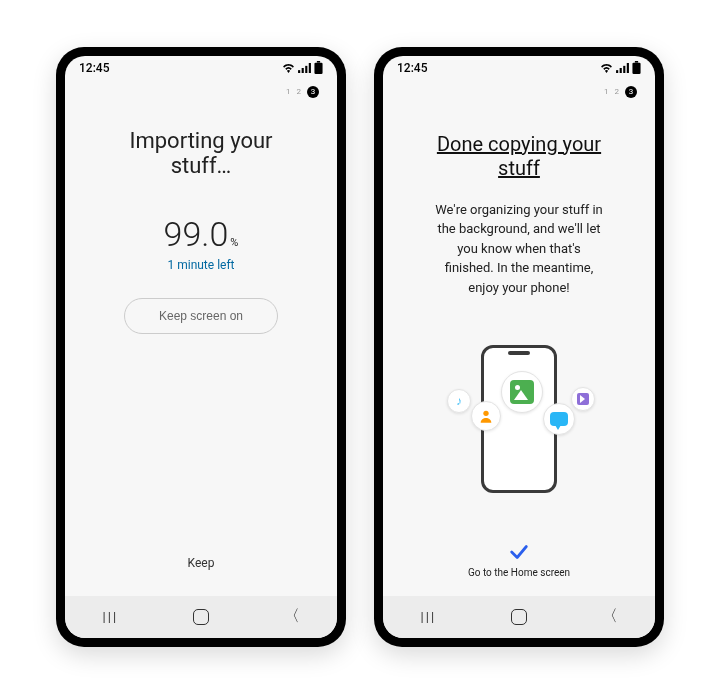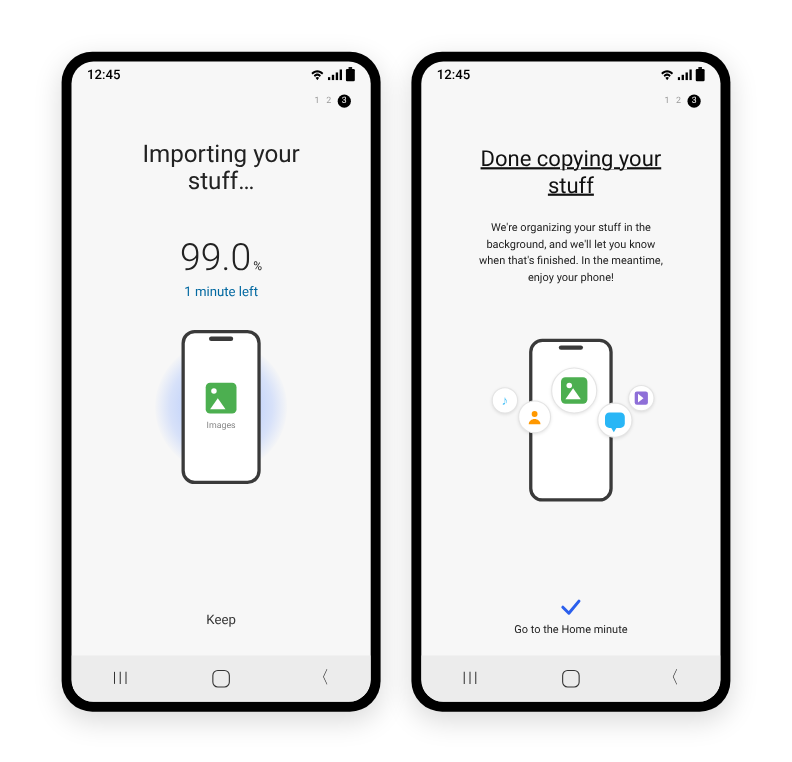--- a/index.html
+++ b/index.html
@@ -84,21 +84,21 @@
   .img-glyph::after{content:""; position:absolute; left:4px; bottom:4px; width:0;height:0;border-left:7px solid transparent;border-right:7px solid transparent;border-bottom:10px solid #fff;}
   .img-label { font-size:8px; color:#888; margin-top:6px;}
   
   .oval-btn {
     margin-top: 26px; border:1px solid #ccc; background:transparent; border-radius: 22px;
     padding: 10px 34px; font-size:12px; color:#666; cursor:pointer;
   }
   .stop-link { margin-top: auto; margin-bottom: 18px; font-size:12px; color:#333; cursor:pointer; padding:8px;}
   
   .title2 { font-size: 20px; color:#111; margin-top: 34px; text-align:center; font-weight:400;text-decoration:underline;}
-  .subtitle2 { font-size: 10px; color:#222; text-align:center; margin-top: 20px; line-height:1.5; padding:0 14px;}
+  .subtitle2 { font-size: 13px; color:#222; text-align:center; margin-top: 20px; line-height:1.5; padding:0 14px;}
   
   .art2 { margin-top: 36px; width: 200px; height: 170px; position:relative; display:flex; justify-content:center;}
   .art2 .mini-phone { width:76px; height:148px; margin-top:12px;}
   .bubble { position:absolute; border-radius:50%; background:#fff; border:1px solid #e4e4e4; display:flex; align-items:center; justify-content:center; box-shadow: 0 1px 3px rgba(0,0,0,0.1);}
   .b-img { width:42px; height:42px; top:38px; left:82px; }
   .b-img .img-glyph{ width:24px; height:24px;}
   .b-contact { width:30px; height:30px; top:68px; left:52px; }
   .b-music { width:24px; height:24px; top:56px; left:28px; }
   .b-chat { width:32px; height:32px; top:70px; right:44px; }
   .b-video { width:24px; height:24px; top:54px; right:24px; }
@@ -156,27 +156,21 @@
       <span>2</span>
       <span class="current">3</span>
     </div>
     <div class="content">
       <div class="title1">Importing your stuff…</div>
       <div class="pct-row">
         <span class="pct">99.0</span>
         <span class="pct-unit">%</span>
       </div>
       <div class="time-left">1 minute left</div>
-      <div class="art1">
-        <div class="glow"></div>
-        <div class="mini-phone">
-          <div class="img-glyph"></div>
-          <div class="img-label">Images</div>
-        </div>
-      </div>
+      <button class="oval-btn">Keep screen on</button>
       <div class="stop-link">Keep</div>
     </div>
     <div class="nav-bar">
       <div class="nav-btn nav-recents"></div>
       <div class="nav-btn">
           <div class="nav-home"></div>
         </div>
       <div class="nav-btn nav-back"></div>
     </div>
   </div>
@@ -236,21 +230,21 @@
         <div class="bubble b-video">
             <div class="video-glyph"></div>
           </div>
       </div>
       <div class="done-block">
         <span class="check">
           <svg viewBox="0 0 24 24" width="22" height="22">
               <path d="M4 12l6 6L20 6" stroke="#2b5fed" stroke-width="3" fill="none" stroke-linecap="round" stroke-linejoin="round"></path>
             </svg>
         </span>
-        <div class="home-link">Go to the Home minute</div>
+        <div class="home-link">Go to the Home screen</div>
       </div>
     </div>
     <div class="nav-bar">
       <div class="nav-btn nav-recents"></div>
       <div class="nav-btn">
           <div class="nav-home"></div>
         </div>
       <div class="nav-btn nav-back"></div>
     </div>
   </div>

